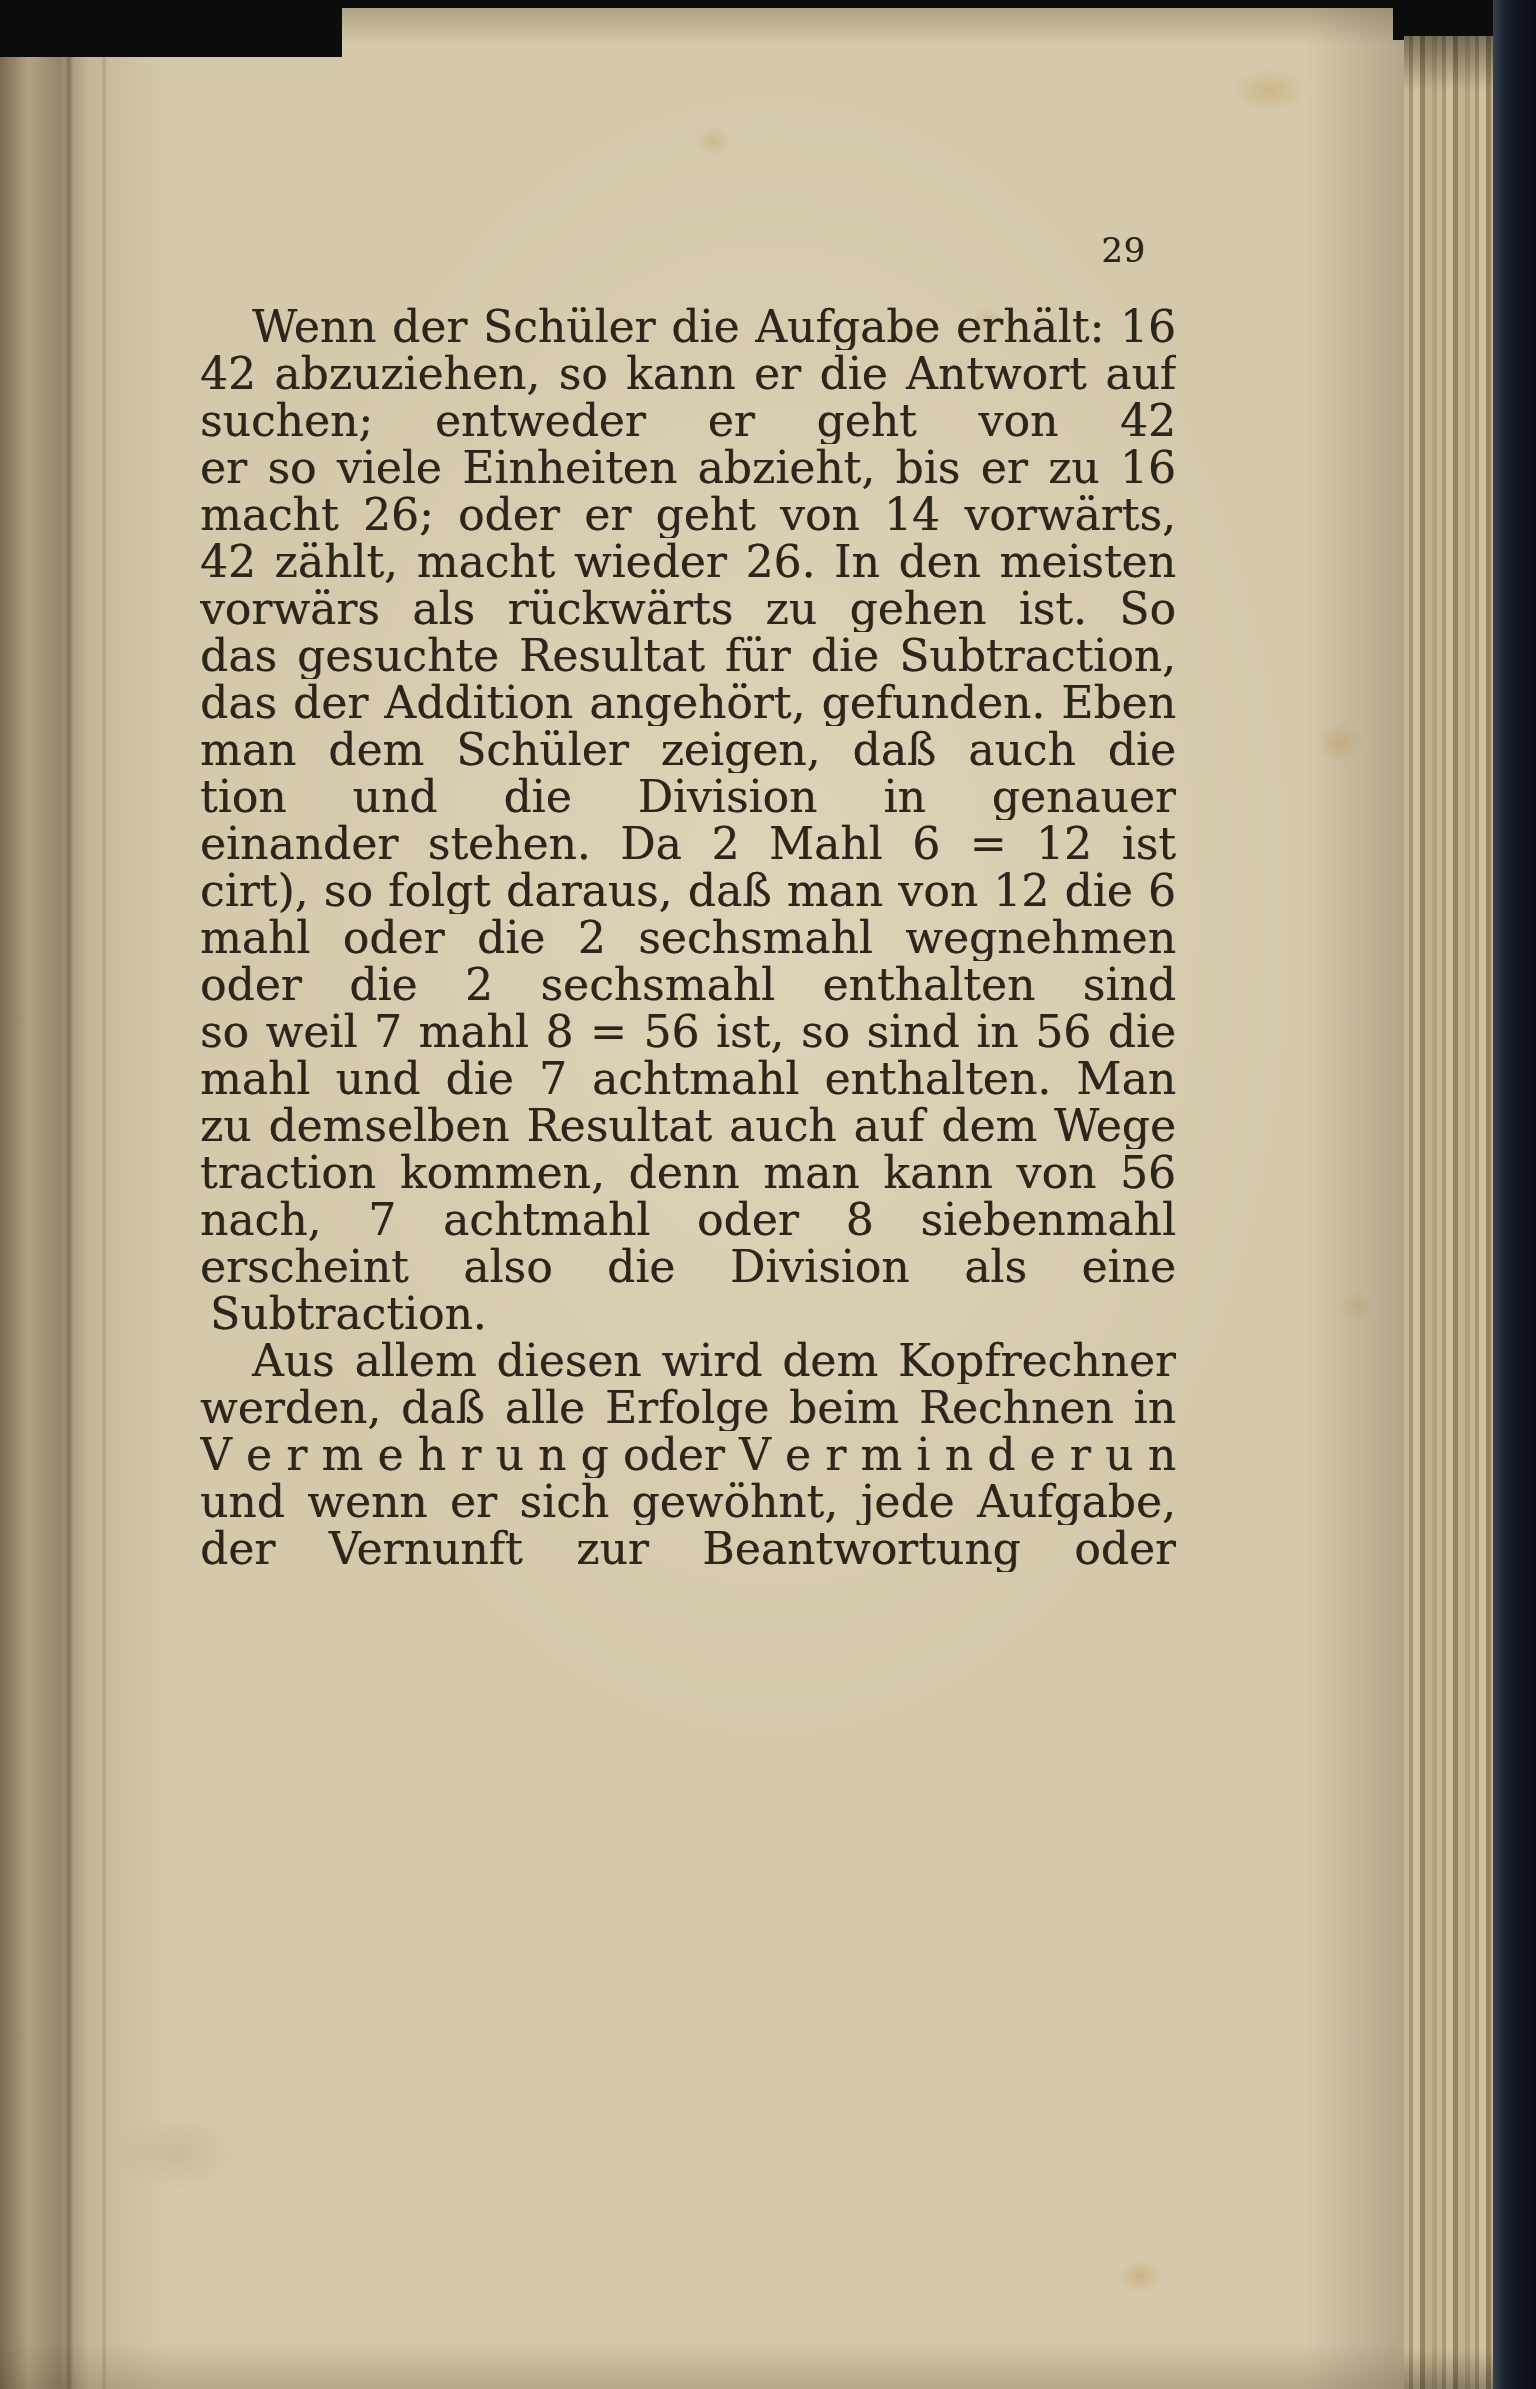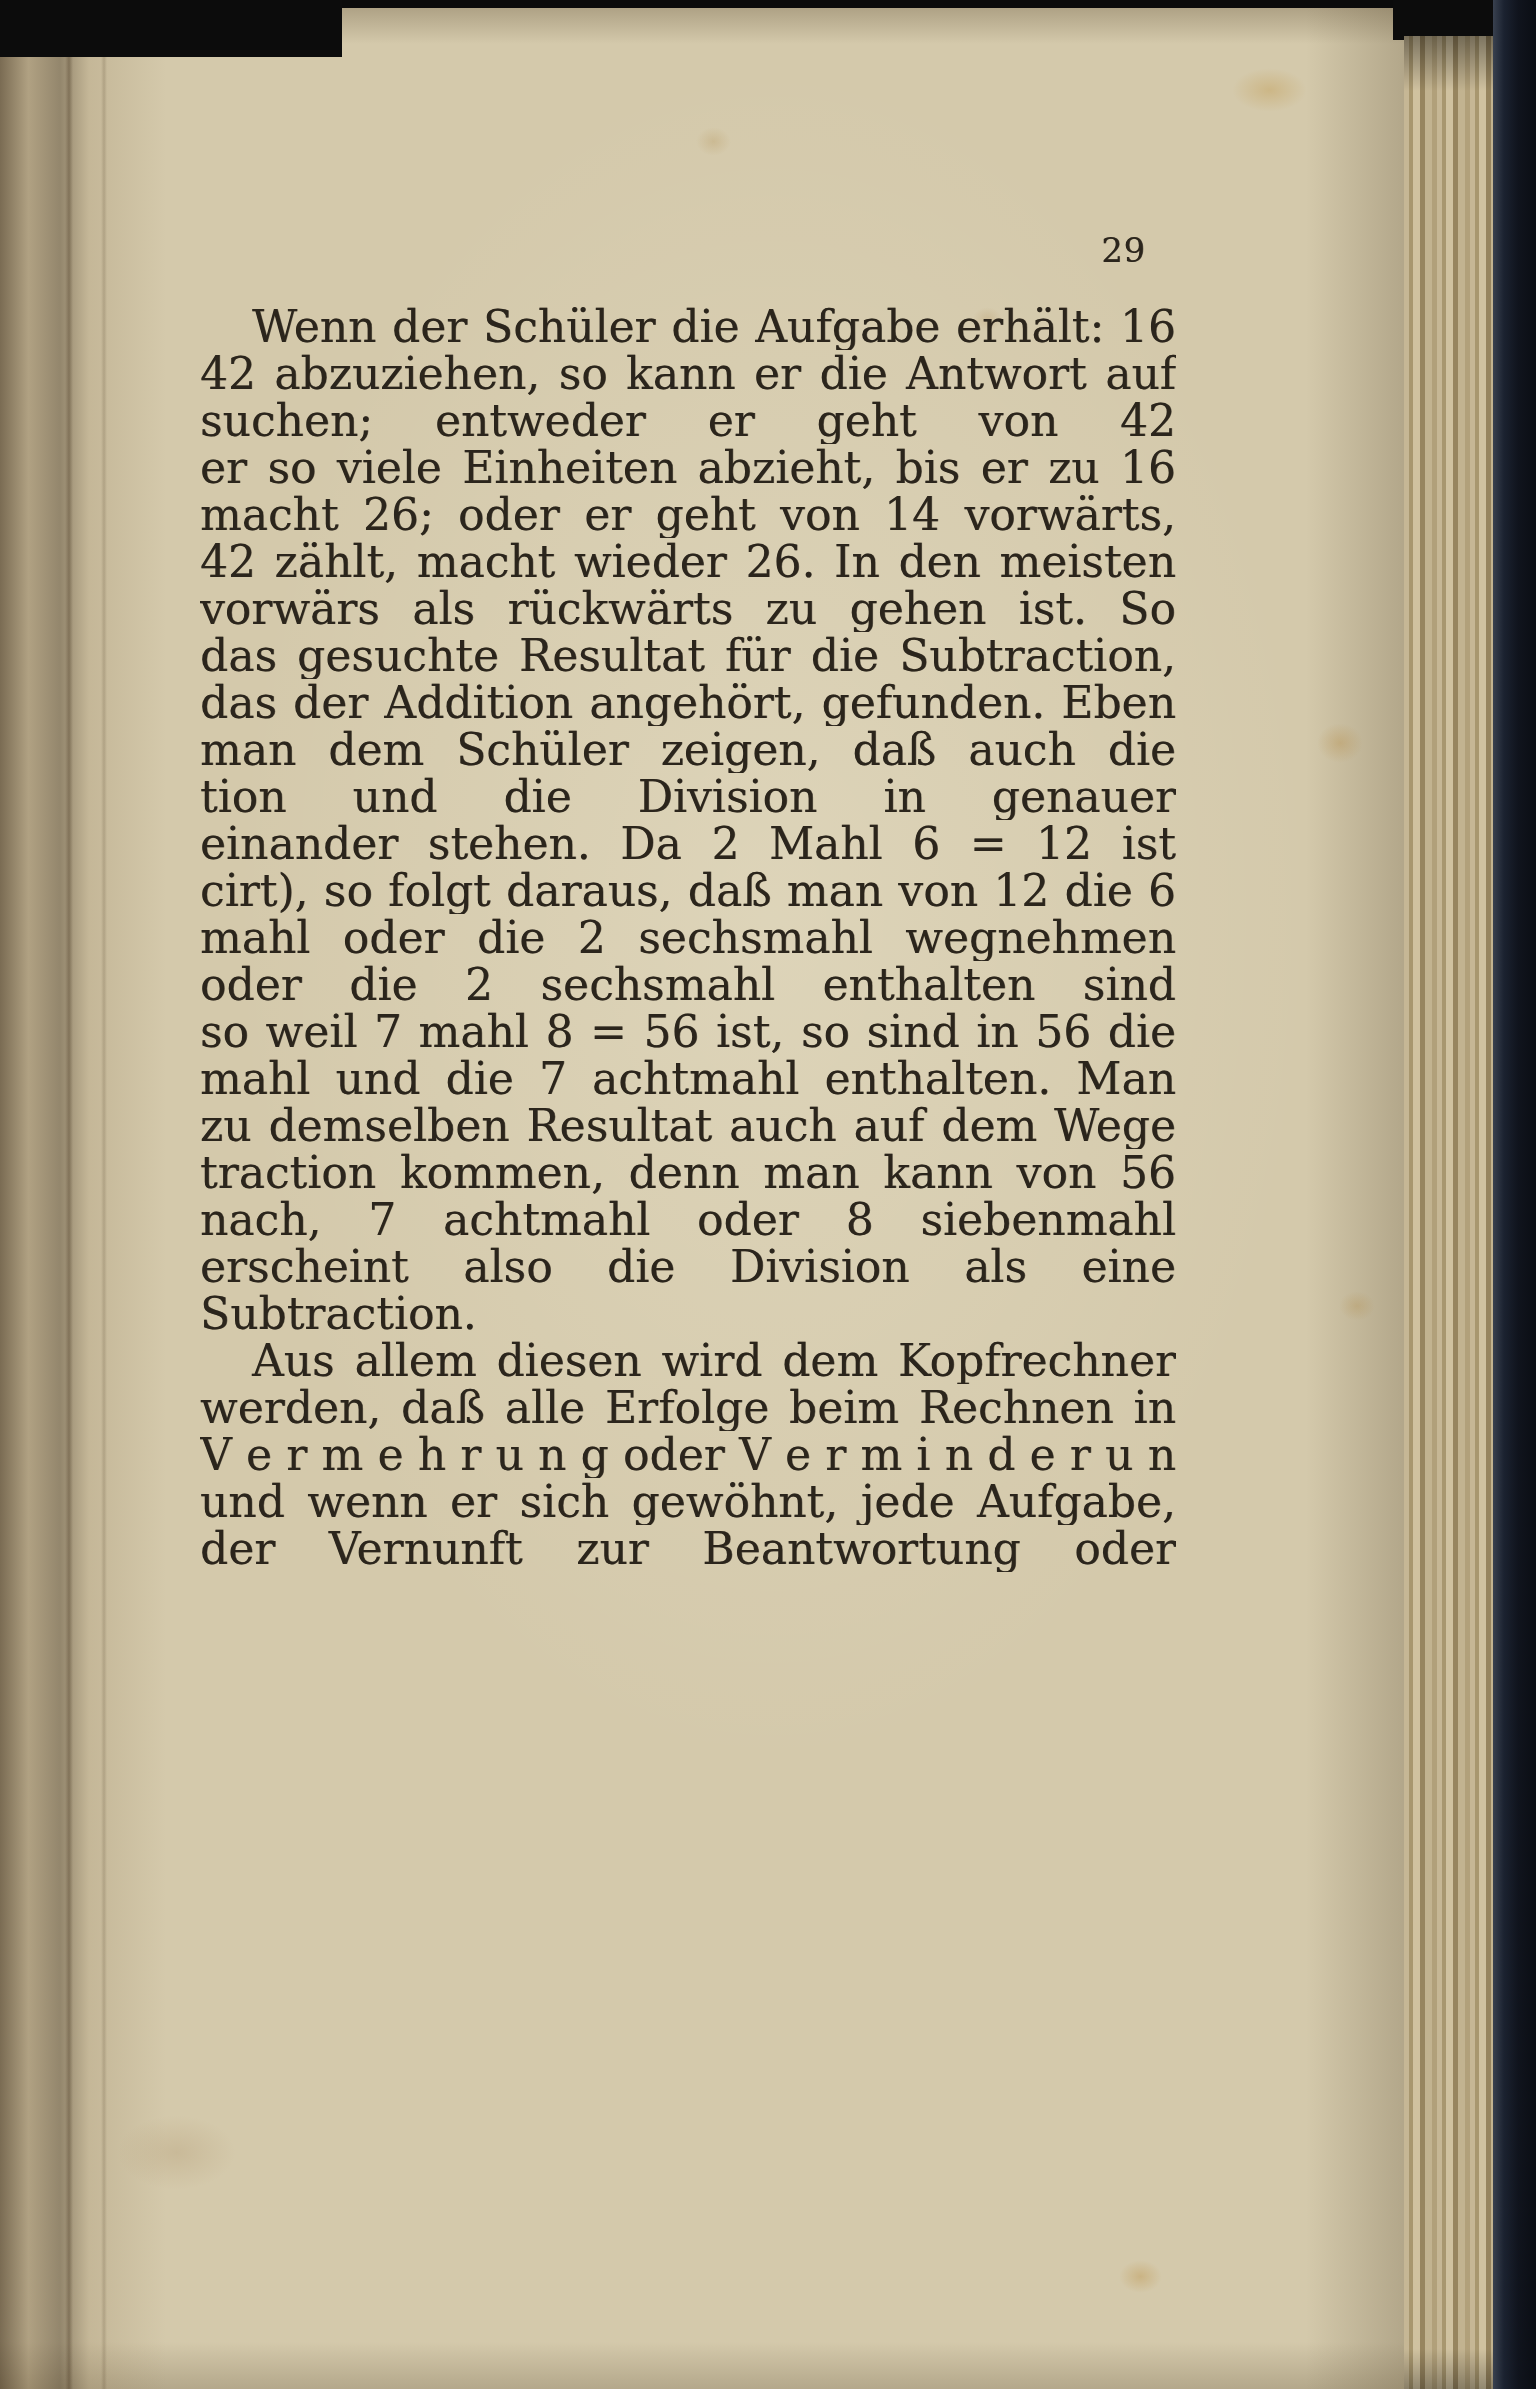--- a/index.html
+++ b/index.html
@@ -62,21 +62,21 @@
 
   
   .text-block { position: absolute; left: 200px; top: 295px; width: 976px; }
   .line {
     height: 47px; line-height: 47px; overflow: hidden;
     font-size: 44px; color: var(--ink, #2b251c);
     text-align: justify;
     text-shadow: 0.5px 0 0 rgba(43,37,28,0.55);
   }
   .line::after { content: ""; display: inline-block; width: 100%; height: 0; }
-  .line.short { text-align: left; }
+  .line.short { text-align: left; margin-left: 10px; }
   .line.short::after { width: 0; }
   .line.indent { text-indent: 52px; }
 
   
   .stain { position: absolute; border-radius: 50%; pointer-events: none; }
   .s1 { left: 1232px; top: 60px;  width: 75px;  height: 44px; background: radial-gradient(ellipse at center, rgba(190,148,66,0.35), rgba(190,148,66,0) 70%); }
   .s2 { left: 1317px; top: 715px; width: 46px;  height: 40px; background: radial-gradient(ellipse at center, rgba(180,135,60,0.32), rgba(180,135,60,0) 70%); }
   .s3 { left: 696px;  top: 119px; width: 35px;  height: 28.5px; background: radial-gradient(ellipse at center, rgba(170,130,60,0.22), rgba(170,130,60,0) 70%); }
   .s4 { left: 1119px; top: 2252px; width: 43px; height: 33px; background: radial-gradient(ellipse at center, rgba(185,140,60,0.35), rgba(185,140,60,0) 70%); }
   .s5 { left: 117px;  top: 2107px; width: 119px; height: 75px; background: radial-gradient(ellipse at center, rgba(150,115,70,0.18), rgba(150,115,70,0) 70%); }

